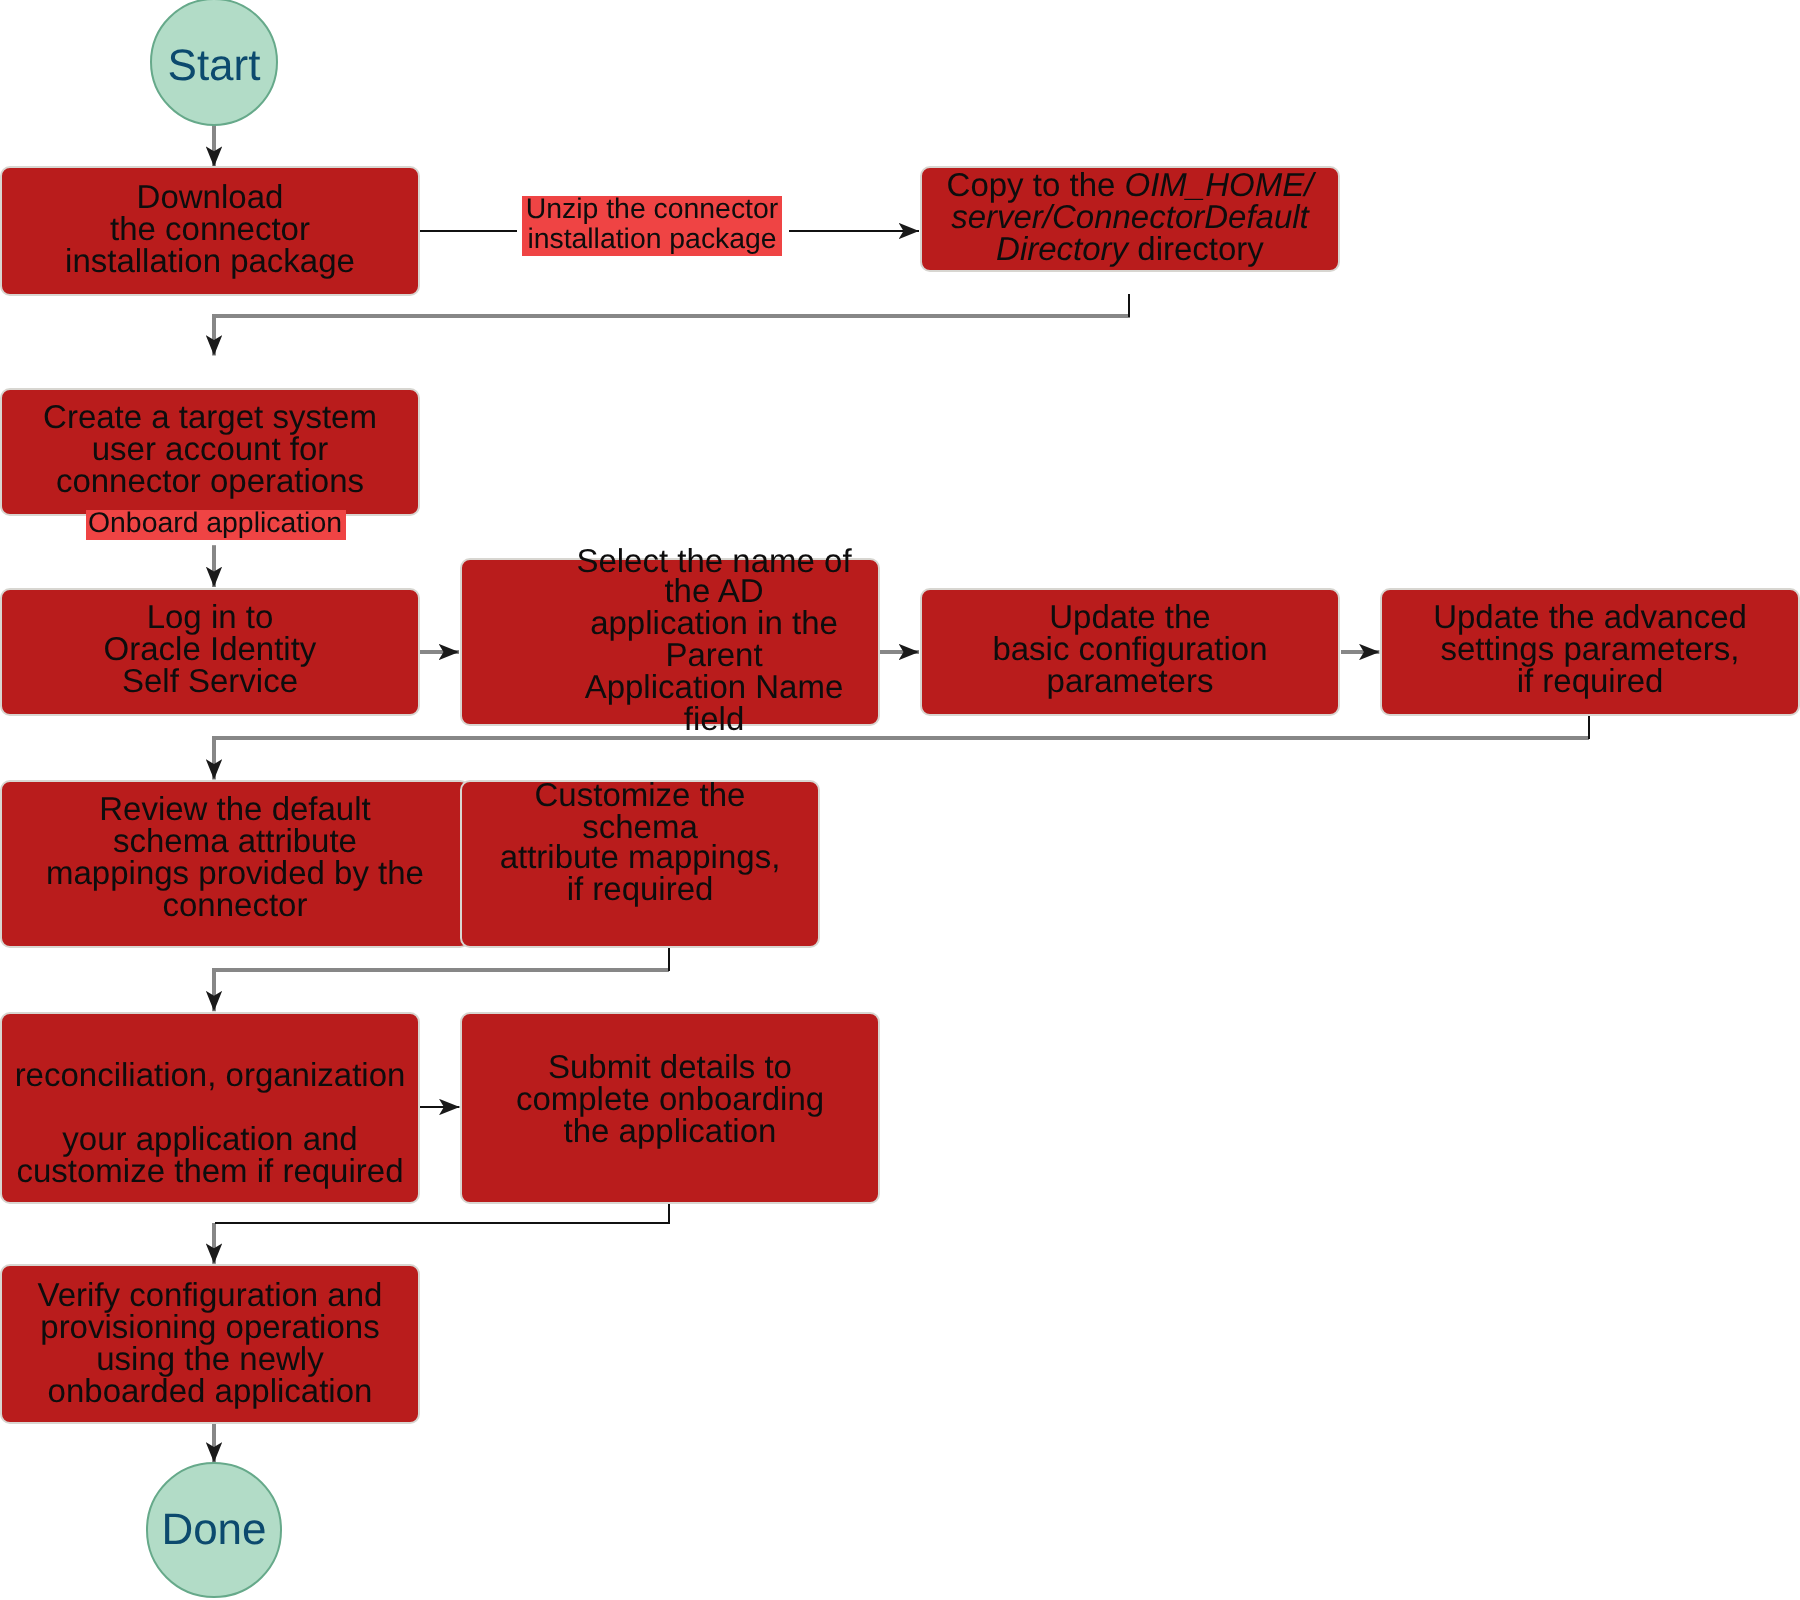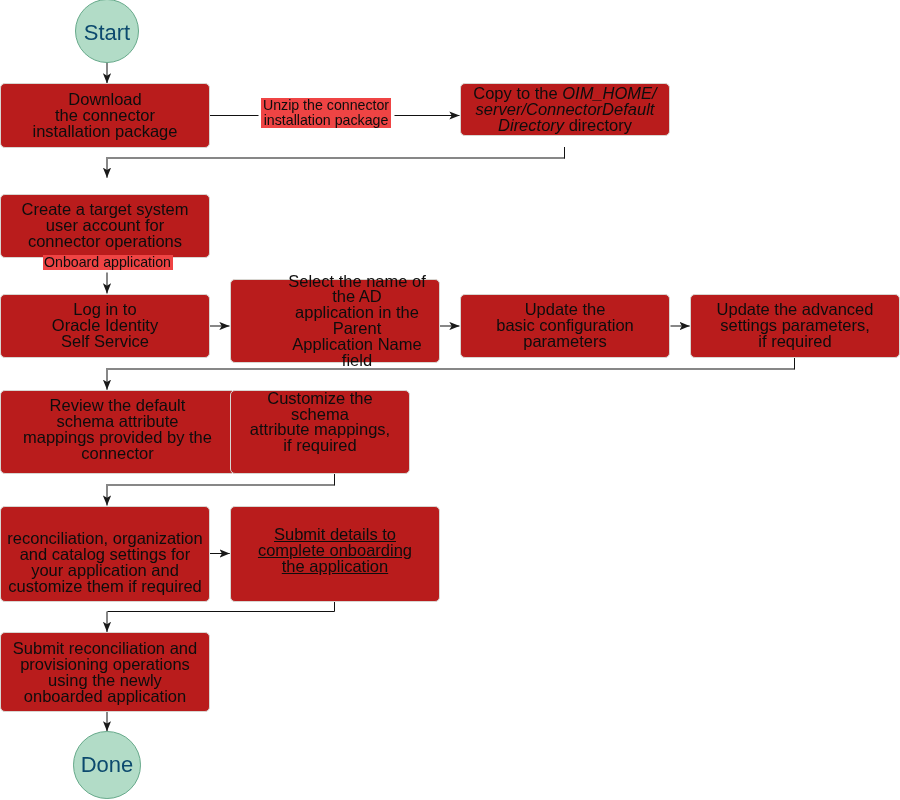--- a/index.html
+++ b/index.html
@@ -136,37 +136,37 @@
     <span>Customize the schema</span><br>
     <span>attribute mappings,</span><br>
     <span>if required</span>
   </span>
 </div>
 
 <div class="node" style="left:0px;top:505.7px;width:210px;height:96.6px;">
   <span class="txt">
     <br>
     <span>reconciliation, organization</span><br>
-    <span>and catalog settings for</span><br>
+    <br>
     <span>your application and</span><br>
     <span>customize them if required</span>
   </span>
 </div>
 
-<div class="node" style="--dy:-3.6px;left:230px;top:505.7px;width:210px;height:96.6px;text-decoration:underline;">
+<div class="node" style="--dy:-3.6px;left:230px;top:505.7px;width:210px;height:96.6px;">
   <span class="txt">
     <span>Submit details to</span><br>
     <span>complete onboarding</span><br>
     <span>the application</span>
   </span>
 </div>
 
 <div class="node" style="left:0px;top:631.7px;width:210px;height:80.6px;">
   <span class="txt">
-    <span>Submit reconciliation and</span><br>
+    <span>Verify configuration and</span><br>
     <span>provisioning operations</span><br>
     <span>using the newly</span><br>
     <span>onboarded application</span>
   </span>
 </div>
 
 <div class="term" style="left:73.1px;top:730.8px;width:67.8px;height:67.8px;">
   <span>Done</span>
 </div>
 

